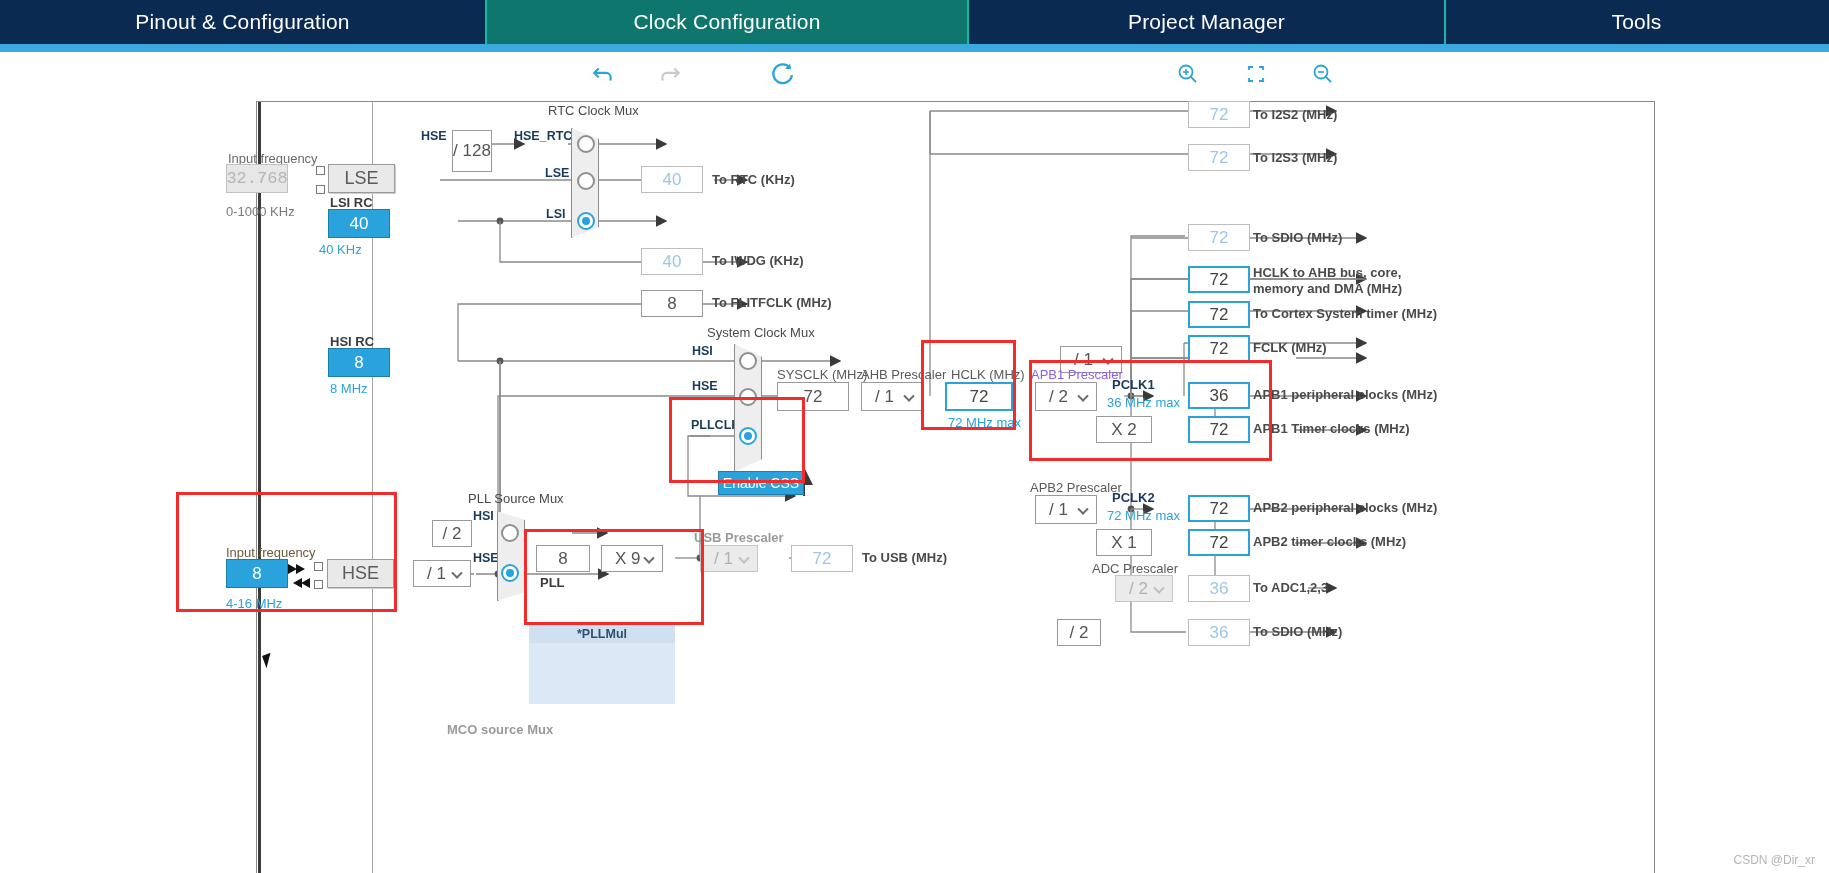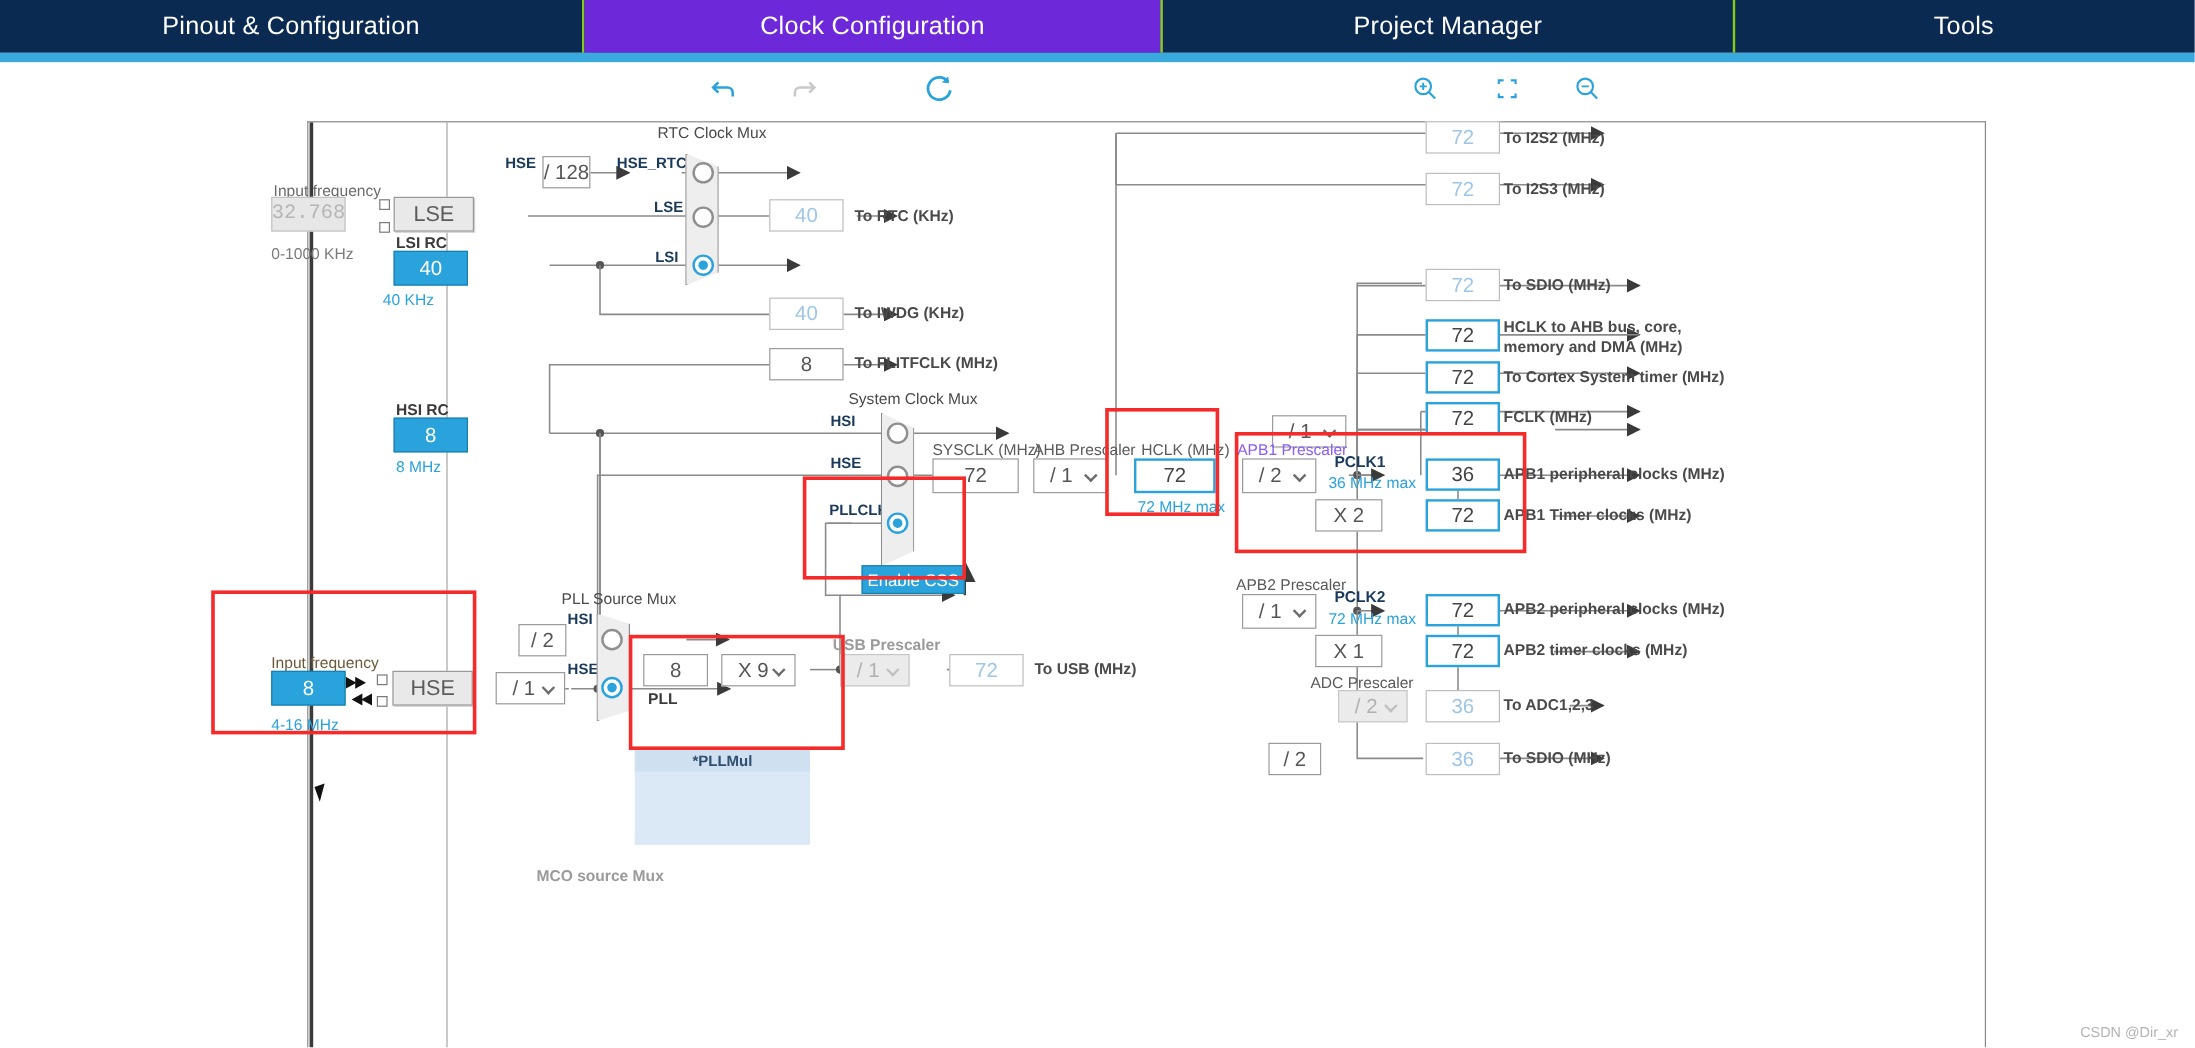--- a/index.html
+++ b/index.html
@@ -17,25 +17,25 @@
     position:absolute; left:0; top:0; width:1829px; height:44px;
     background:#0a2a52;
     display:flex;
   }
   .tab {
     height:44px;
     display:flex; align-items:center; justify-content:center;
     color:#ffffff;
     font-size:21px;
     letter-spacing:.2px;
-    border-right:2px solid #84cc16;
+    border-right:2px solid #14b8a6;
     cursor:pointer;
     user-select:none;
   }
-  .tab.active { background:#6d28d9; }
+  .tab.active { background:#0f766e; }
   #tab-pinout { width:487px; }
   #tab-clock  { width:482px; }
   #tab-project{ width:477px; }
   #tab-tools  { width:381px; border-right:none; }
 
   #tabstrip-under {
     position:absolute; left:0; top:44px; width:1829px; height:8px;
     background:#3aaade;
   }
 
@@ -386,21 +386,21 @@
     <span>LSE</span>
   </div>
 
   <div class="lbl dark" style="left:330px;top:99px;font-weight:bold;">LSI RC</div>
   <div class="box box-cyan" style="left:328px;top:113px;width:62px;height:29px;">
     <span>40</span>
   </div>
   <div class="lbl blue" style="left:319px;top:146px;">40 KHz</div>
 
   <div class="lbl sig" style="left:421px;top:33px;">HSE</div>
-  <div class="box box-grey" style="left:452px;top:34px;width:40px;height:27px;">
+  <div class="box box-grey" style="left:452px;top:34px;width:40px;height:42px;">
     <span>/ 128</span>
   </div>
   <div class="lbl sig" style="left:514px;top:33px;">HSE_RTC</div>
   <div class="lbl sig" style="left:545px;top:70px;">LSE</div>
   <div class="lbl sig" style="left:546px;top:111px;">LSI</div>
 
   <div class="lbl b" style="left:548px;top:7px;">RTC Clock Mux</div>
   <div class="mux mux-tall" style="left:571px;top:32px;width:28px;height:110px;"></div>
   <div class="radio" style="left:577px;top:39px;"></div>
   <div class="radio" style="left:577px;top:76px;"></div>

